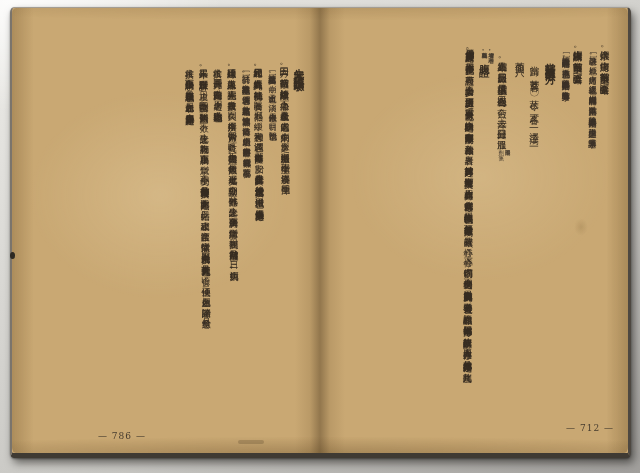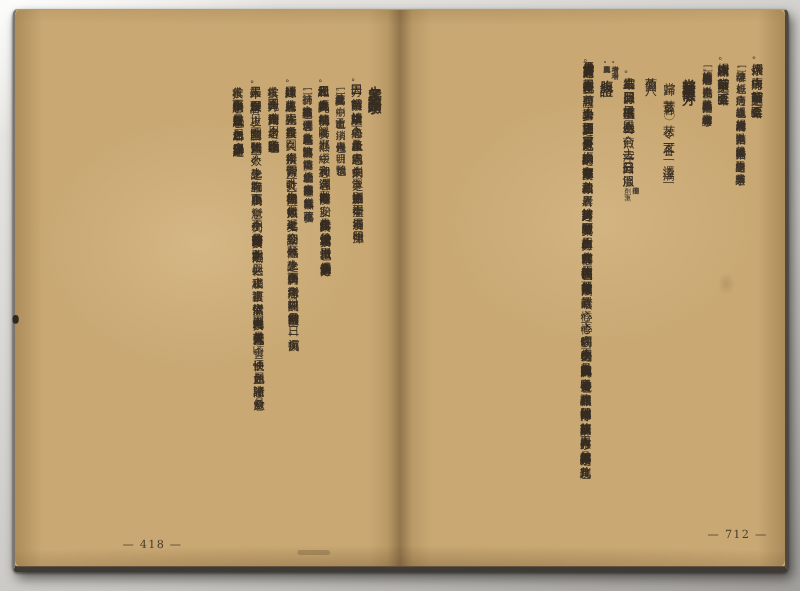--- a/index.html
+++ b/index.html
@@ -77,21 +77,21 @@
         <p class="col k-heading">先輩之論說治驗</p>
         <p class="col k-body">三因方曰。當歸芍藥散。治妊娠腹中絞痛。心下急痛。及產後血暈。內虛氣乏。崩中久痢。常服之。則通暢血脈。攣痛不生。消痰養胃。明目生津。</p>
         <p class="col k-note" style="padding-top: 7px;">［註］此血暈屬貧血。崩中。子宮出血也。消痰。去胃內停水也。明目。治翳覩也。</p>
         <p class="col k-body">元和紀用經云。本爲六氣經緯丸。能袪風補勞。養眞陽。退邪熱。緩中。安和神志。潤澤容色。散邪寒溫瘴時疫。安胎。先是李少君久餌藥。後仲景增減之（求眞按　增減用量也）。爲婦人懷孕腹痛之本方。</p>
         <p class="col k-note" style="padding-top: 7px;">［註］補勞。本方治腺結核疑似證也。使潤澤容色者。此方治貧血之結果也。惟陳言謂退邪熱。散溫瘴時疫。然由余之經驗。本方解熱作用不顯著。僅能治有微熱耳。此說不可妄信。</p>
         <p class="col k-body">續建殊錄曰。某人患腹痛。索謁先生。自手按其腹。良久曰。余得斯疾。醫索四方。吐下針灸。無不極盡其術。然百術無效。遲延七年矣。今朝公期診。雖死無憾。先生診之。自臍旁至胸下。攣急疞痛。日夜無間。乃與當歸芍藥散。三日。沉痾頓失。</p>
         <p class="col k-body">求眞按　吾國用此方。殆自南涯氏始。余用之者。亦氏治驗之賜也。</p>
         <p class="col k-body">婦人年二十三。左脚攣急百日許。一日上攻。吐悶不能言語。醫作脚氣治。不效。先生診之。胸腹有動。自小腹至胸下。攣急。小便不利。乃作當歸芍藥膏湯（求眞按　此即本方之煎劑）。與之二帖。上攻稍緩。言語復常。攣痛依然。因與消石丸（求眞按　是大黃芒硝之丸方也）。食頃。二便通快。尿色如血。諸證漸除。月餘全愈。</p>
         <p class="col k-body">求眞按　自小腹至胸下攣急。是左腹直肌攣急也。尿色如血者。瘀血自泌尿器排泄之證。</p>
       </div>
-    <div class="pageno">— 418 —</div>
+    <div class="pageno">— 786 —</div>
   </div>
 
   <div class="page right">
     <div class="pc">
         <p class="col k-quote">婦人懷孕。腹中疞痛。當歸芍藥散主之。（金匱要略）</p>
         <p class="col k-note" style="padding-top: 7px;">［註］懷孕者。妊娠也。疞痛之疞。緩緩之義也。婦人妊娠腹內醱滿者。雖以本方爲主治。然此證未必皆以本方爲主治。恐腹中疞痛之上。省略其證之二字。</p>
         <p class="col k-quote">婦人腹中諸疾痛。當歸芍藥散主之。（金匱要略）</p>
         <p class="col k-note" style="padding-top: 7px;">［註］婦人腹內有障礙之急痛者。以本方爲主治也。然此證未必皆以本方爲主治。亦恐省略有其證等字。</p>
         <p class="col k-heading" style="padding-top: 12px;">當歸芍藥散方</p>
         <p class="col k-recipe" style="padding-top: 16px;">當歸　芎藭各一・〇　茯苓　朮各一・三　澤瀉二・三</p>

